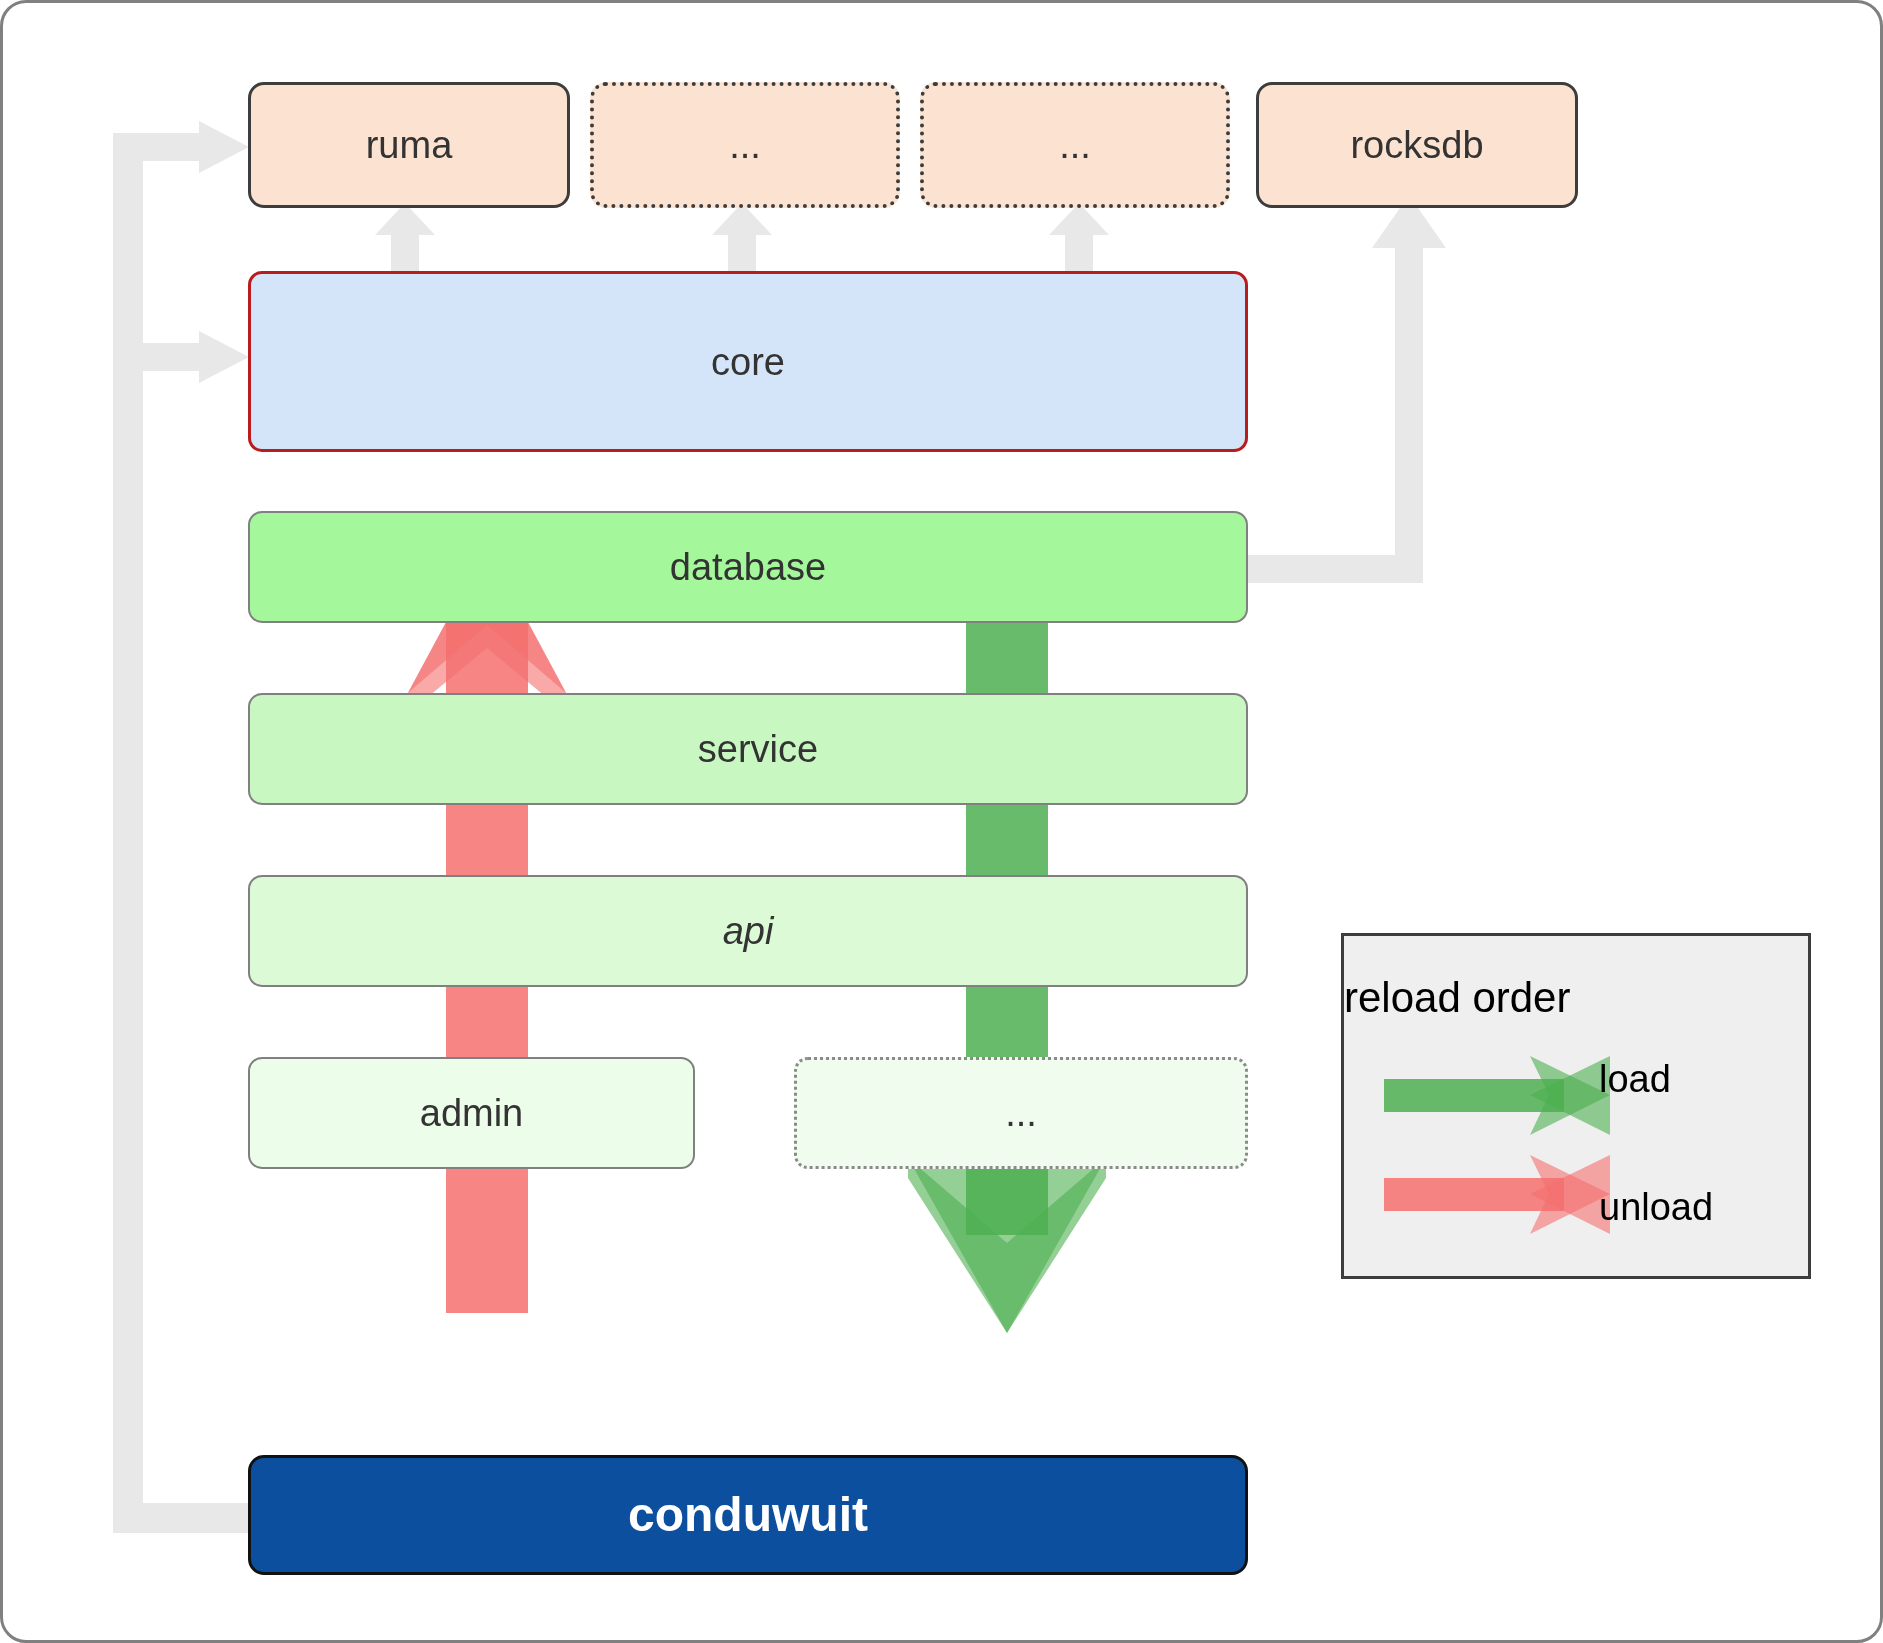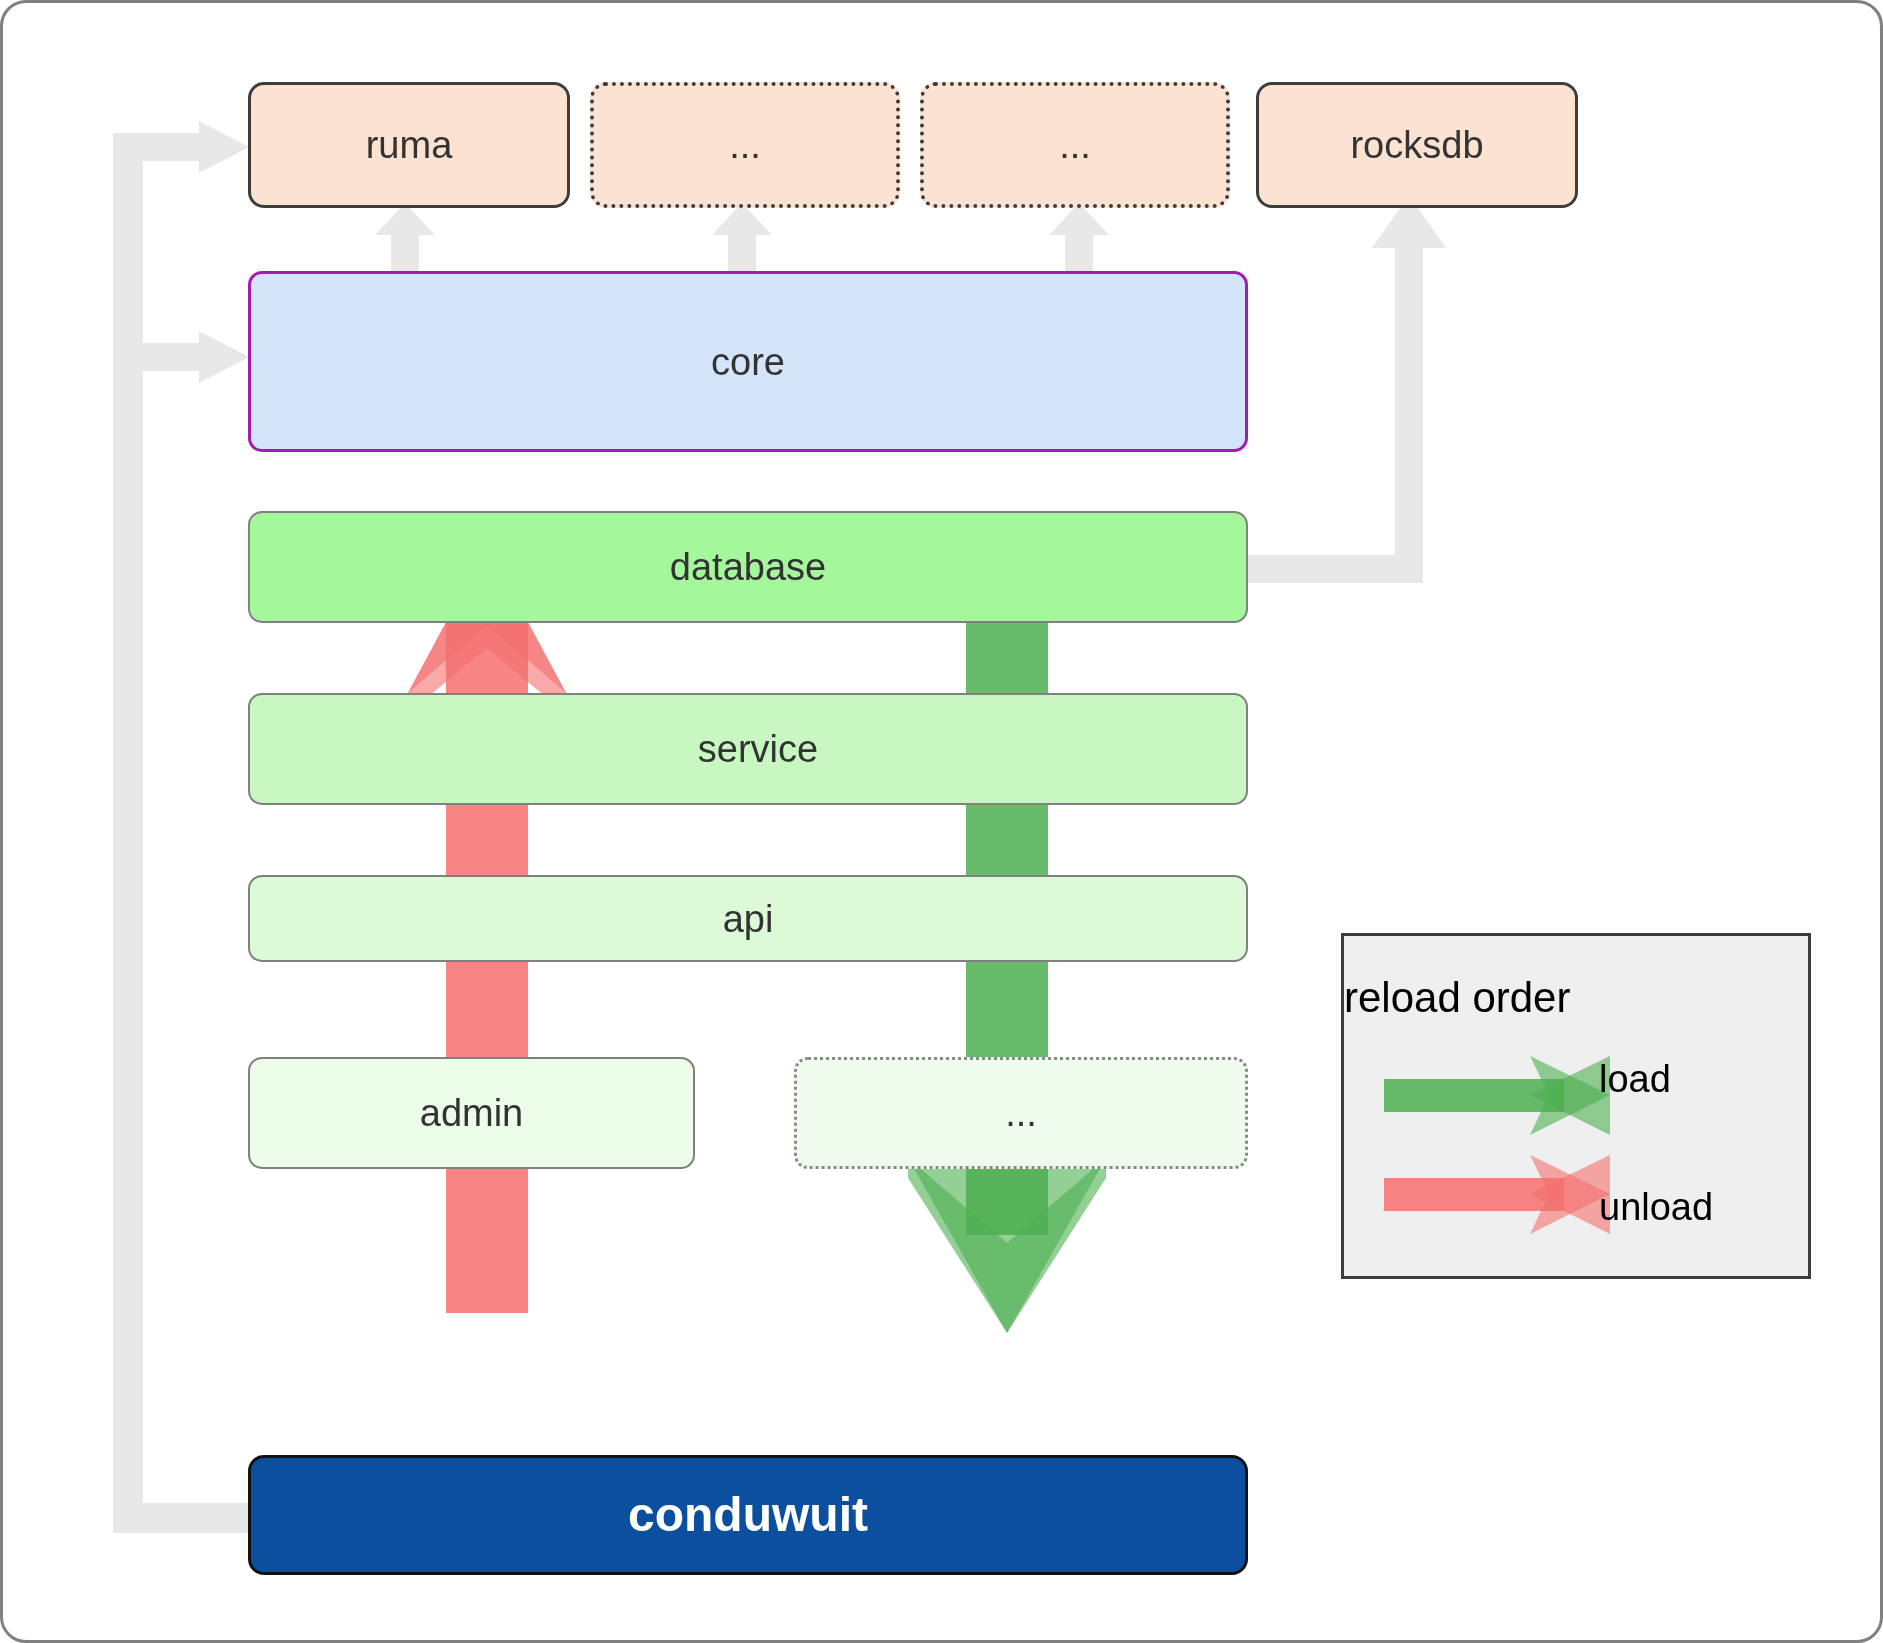--- a/index.html
+++ b/index.html
@@ -49,21 +49,21 @@
   }
   .dep.dotted {
     border-style: dotted;
     border-width: 4px;
     border-color: #3d3d3d;
   }
 
   
   .core {
     background: #d4e5fa;
-    border: 3px solid #a21caf;
+    border: 3px solid #b91c1c;
   }
 
   
   .layer {
     border: 2px solid #808080;
   }
   .layer.db      { background: #a5f79c; }
   .layer.service { background: #c9f7c2; padding-left: 20px; }
   .layer.api     { background: #ddfad7; }
   .layer.admin   { background: #ecfde9; }
@@ -187,21 +187,21 @@
   </div>
 
   <div class="node layer db" style="left:245px; top:508px; width:1000px; height:112px;">
     <span class="label">database</span>
   </div>
 
   <div class="node layer service" style="left:245px; top:690px; width:1000px; height:112px;">
     <span class="label">service</span>
   </div>
 
-  <div class="node layer api" style="left:245px; top:872px; width:1000px; height:87px;">
+  <div class="node layer api" style="left:245px; top:872px; width:1000px; height:112px;font-style:italic;">
     <span class="label">api</span>
   </div>
 
   <div class="node layer admin" style="left:245px; top:1054px; width:447px; height:112px;">
     <span class="label">admin</span>
   </div>
 
   <div class="node layer ellipsis" style="left:791px; top:1054px; width:454px; height:112px;">
     <span class="label">...</span>
   </div>

